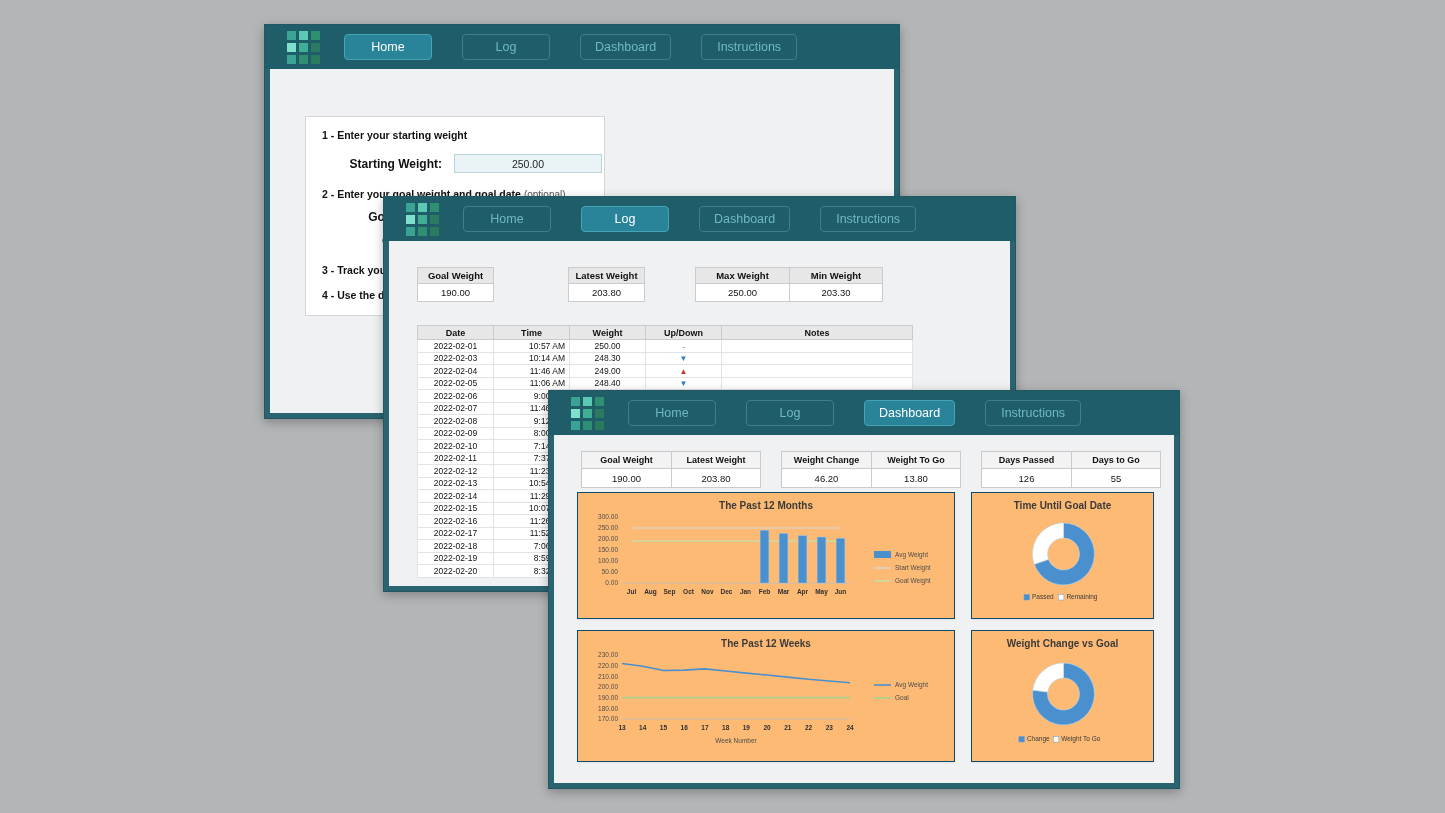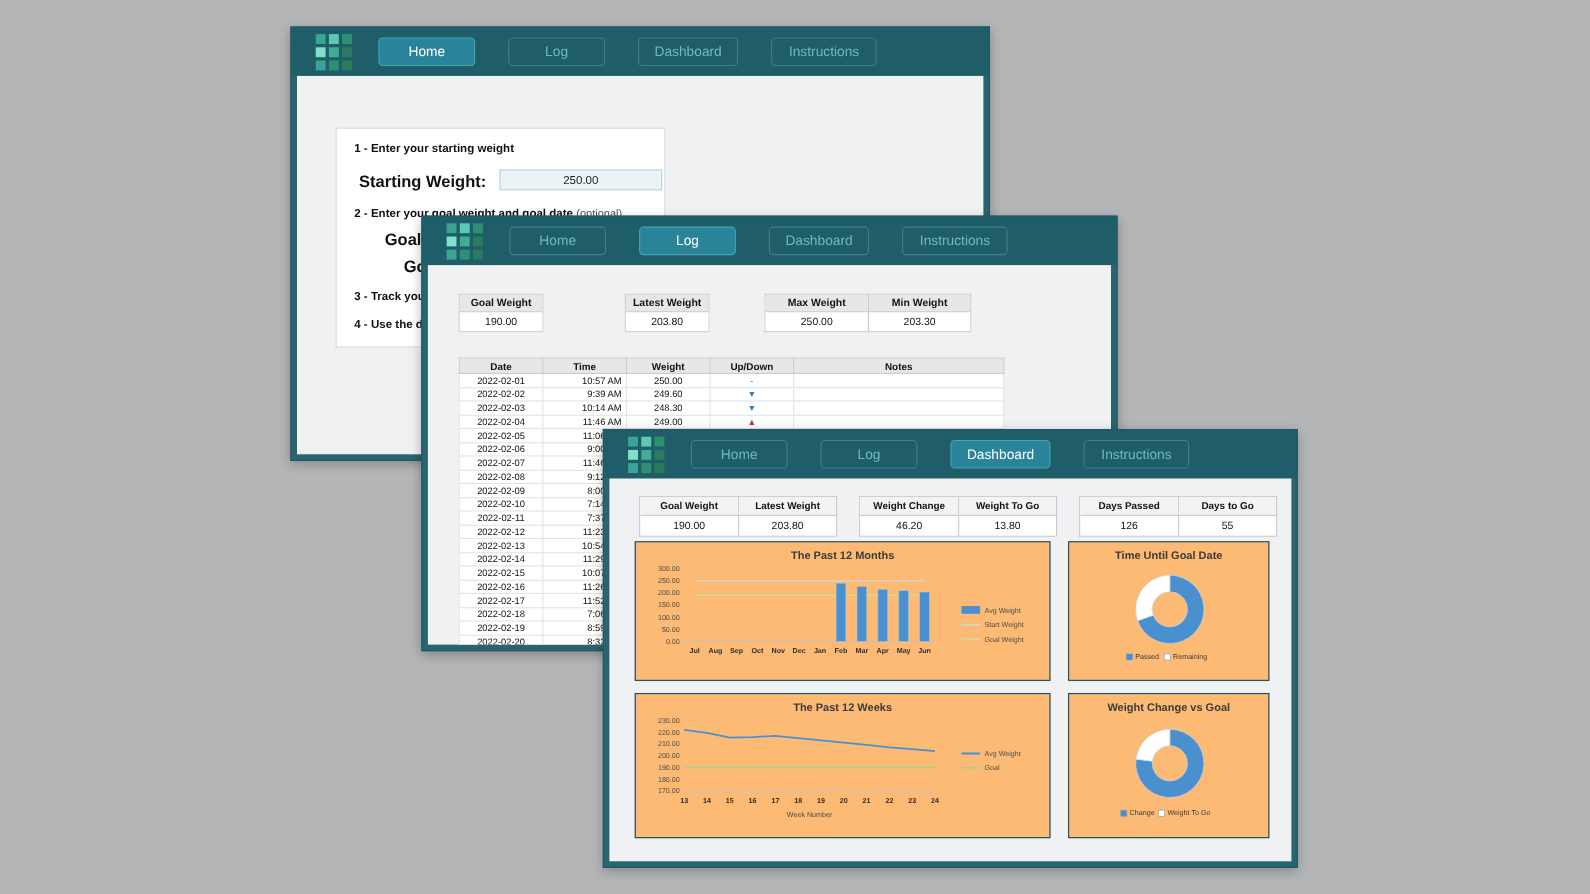--- a/index.html
+++ b/index.html
@@ -46,21 +46,21 @@
   .body-area { background: #f0f1f3; position: absolute; left: 5px; right: 5px; top: 44px; bottom: 5px; overflow: hidden; }
 
   
   #win-home { left: 264px; top: 24px; width: 636px; height: 395px; }
   #win-home .body-area { background: #f0f1f3; }
   .home-card {
     position: absolute; left: 35px; top: 47px; width: 300px; height: 200px;
     background: #ffffff; border: 1px solid #d4d6d9;
   }
   .step { font-size: 10.5px; font-weight: bold; color: #111; position: absolute; }
-  .fieldlabel { font-size: 15px; font-weight: bold; color: #111; position: absolute; text-align: right; }
+  .fieldlabel { font-size: 12px; font-weight: bold; color: #111; position: absolute; text-align: right; }
   .optional { font-weight: normal; color: #555; font-size: 10px; }
   .inputbox {
     position: absolute; height: 19px; background: #eaf4f7; border: 1px solid #b9d4da;
     font-size: 10.5px; color: #222; display: flex; align-items: center; justify-content: center;
   }
 
   
   #win-log { left: 383px; top: 196px; width: 633px; height: 396px; }
   .kpi-group { position: absolute; display: flex; }
   .kpi-col { width: 77px; background: #fff; border: 1px solid #c9cbcf; border-right: none; }
@@ -218,27 +218,20 @@
               <th>Up/Down</th>
               <th>Notes</th>
             </tr>
           </thead>
         <tbody id="log-tbody">
             <tr>
               <td class="c">2022-02-01</td>
               <td class="r">10:57 AM</td>
               <td class="c">250.00</td>
               <td class="c"><span class="updown-flat">-</span></td>
-              <td class=""></td>
-            </tr>
-            <tr>
-              <td class="c">2022-02-02</td>
-              <td class="r">9:39 AM</td>
-              <td class="c">249.60</td>
-              <td class="c"><span class="updown-down">▼</span></td>
               <td class=""></td>
             </tr>
             <tr>
               <td class="c">2022-02-03</td>
               <td class="r">10:14 AM</td>
               <td class="c">248.30</td>
               <td class="c"><span class="updown-down">▼</span></td>
               <td class=""></td>
             </tr>
             <tr>

